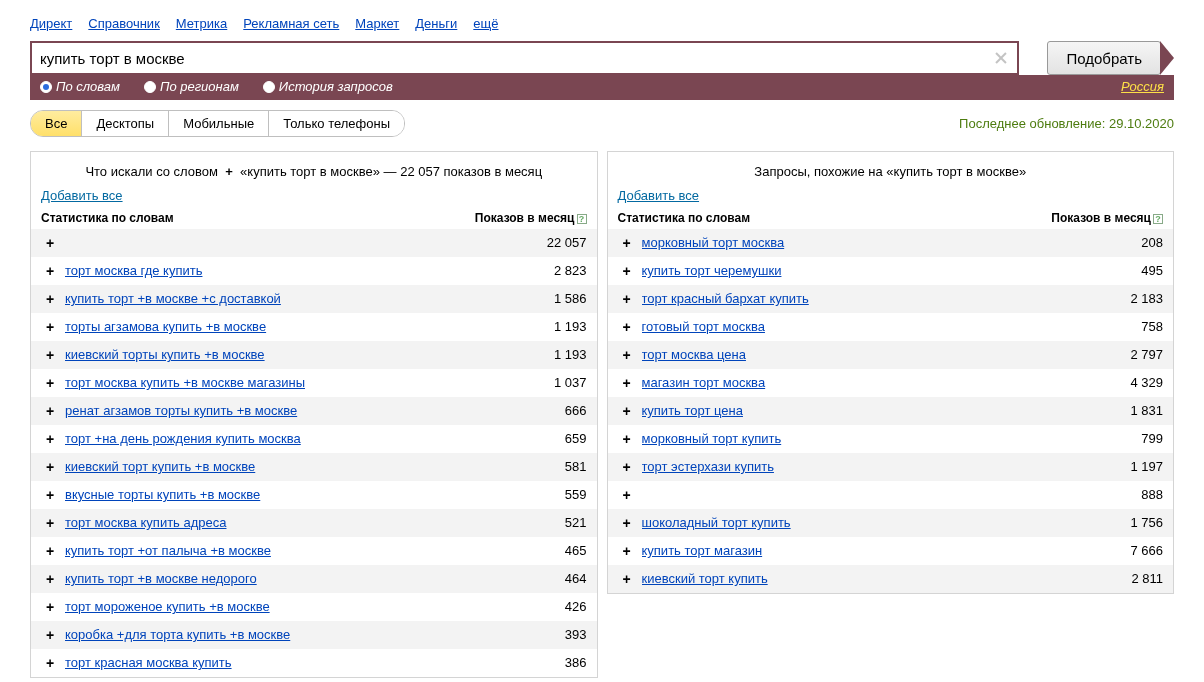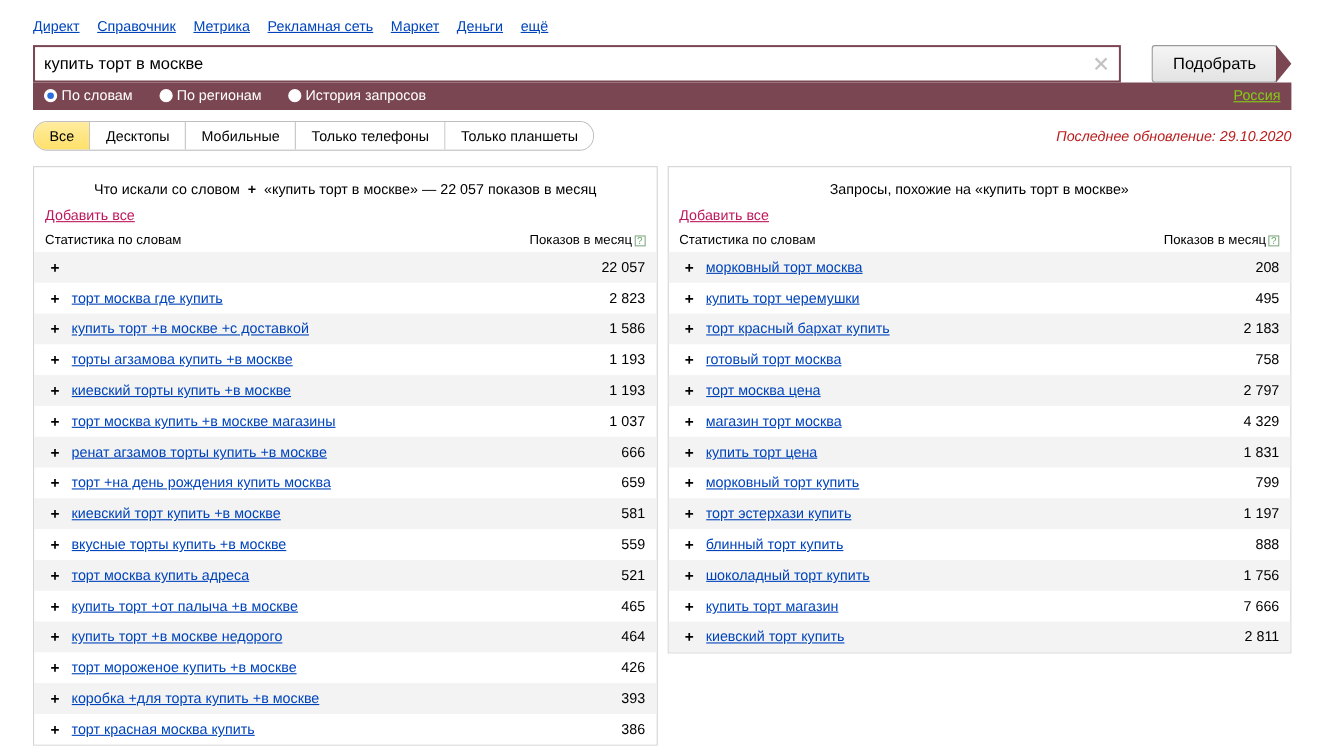--- a/index.html
+++ b/index.html
@@ -88,40 +88,41 @@
   }
   .filter-strip {
     margin: 0 30px;
     background: #7a4652;
     display: flex;
     align-items: center;
     padding: 4px 10px 6px;
     color: #fff;
     font-size: 13px;
     justify-content: space-between;
+    font-style: italic;
   }
   .filter-left { display: flex; gap: 24px; }
   .radio-item { display: flex; align-items: center; gap: 4px; cursor: pointer; }
   .radio-item .dot {
     width: 12px; height: 12px;
     border-radius: 50%;
     border: 1px solid #fff;
     background: #fff;
     display: inline-flex;
     align-items: center;
     justify-content: center;
   }
   .radio-item .dot.checked::after {
     content: "";
     width: 6px; height: 6px;
     background: #2b6cde;
     border-radius: 50%;
     display: block;
   }
-  .region-link { color: #84cc16; text-decoration: underline; cursor: pointer; }
+  .region-link { color: #fde047; text-decoration: underline; cursor: pointer; }
   .tabs-row {
     margin: 10px 30px 0;
     display: flex;
     justify-content: space-between;
     align-items: center;
   }
   .tabs {
     display: flex;
     border: 1px solid #bfbfbf;
     border-radius: 13px;
@@ -131,51 +132,51 @@
     padding: 5px 14px;
     border-right: 1px solid #bfbfbf;
     background: #fff;
     cursor: pointer;
     font-size: 13px;
   }
   .tab:last-child { border-right: none; }
   .tab.active {
     background: linear-gradient(#ffec9f,#ffe06a);
   }
-  .update-info { color: #b91c1c; font-size: 13px; font-style: italic; }
+  .update-info { color: #4d7c0f; font-size: 13px; }
   .columns {
     margin: 14px 30px 0;
     display: flex;
     gap: 9px;
     align-items: flex-start;
   }
   .panel {
     border: 1px solid #d4d4d4;
     background: #fff;
     flex: 1;
     min-width: 0;
   }
   .panel-title {
     text-align: center;
     padding: 10px 14px 6px;
     font-size: 13px;
     line-height: 1.5;
   }
   .add-all {
-    color: #be185d;
+    color: #0369a1;
     text-decoration: underline;
     font-size: 13px;
     padding: 0 10px 6px;
     display: inline-block;
     cursor: pointer;
   }
   .stats-header {
     display: flex;
     justify-content: space-between;
-    font-weight: normal;
+    font-weight: bold;
     font-size: 12px;
     padding: 2px 10px 4px;
   }
   .stats-header .hint {
     display: inline-block;
     border: 1px solid #8a8;
     color: #6a6;
     font-size: 9px;
     width: 10px; height: 10px;
     text-align: center;
@@ -248,21 +249,20 @@
   </div>
   <span class="region-link">Россия</span>
 </div>
 
 <div class="tabs-row">
   <div class="tabs" id="tabs">
       <div class="tab active">Все</div>
       <div class="tab">Десктопы</div>
       <div class="tab">Мобильные</div>
       <div class="tab">Только телефоны</div>
-      <div class="tab">Только планшеты</div>
     </div>
   <div class="update-info">Последнее обновление: 29.10.2020</div>
 </div>
 
 <div class="columns">
 
   <div class="panel">
     <div class="panel-title">
       <span>Что искали со словом</span>
       &nbsp;<b>+</b>&nbsp;
@@ -409,21 +409,20 @@
           <a class="kw" href="#">морковный торт купить</a>
           <span class="cnt">799</span>
         </div>
         <div class="row">
           <span class="plus">+</span>
           <a class="kw" href="#">торт эстерхази купить</a>
           <span class="cnt">1 197</span>
         </div>
         <div class="row">
           <span class="plus">+</span>
-          <a class="kw" href="#">блинный торт купить</a>
           <span class="cnt">888</span>
         </div>
         <div class="row">
           <span class="plus">+</span>
           <a class="kw" href="#">шоколадный торт купить</a>
           <span class="cnt">1 756</span>
         </div>
         <div class="row">
           <span class="plus">+</span>
           <a class="kw" href="#">купить торт магазин</a>

